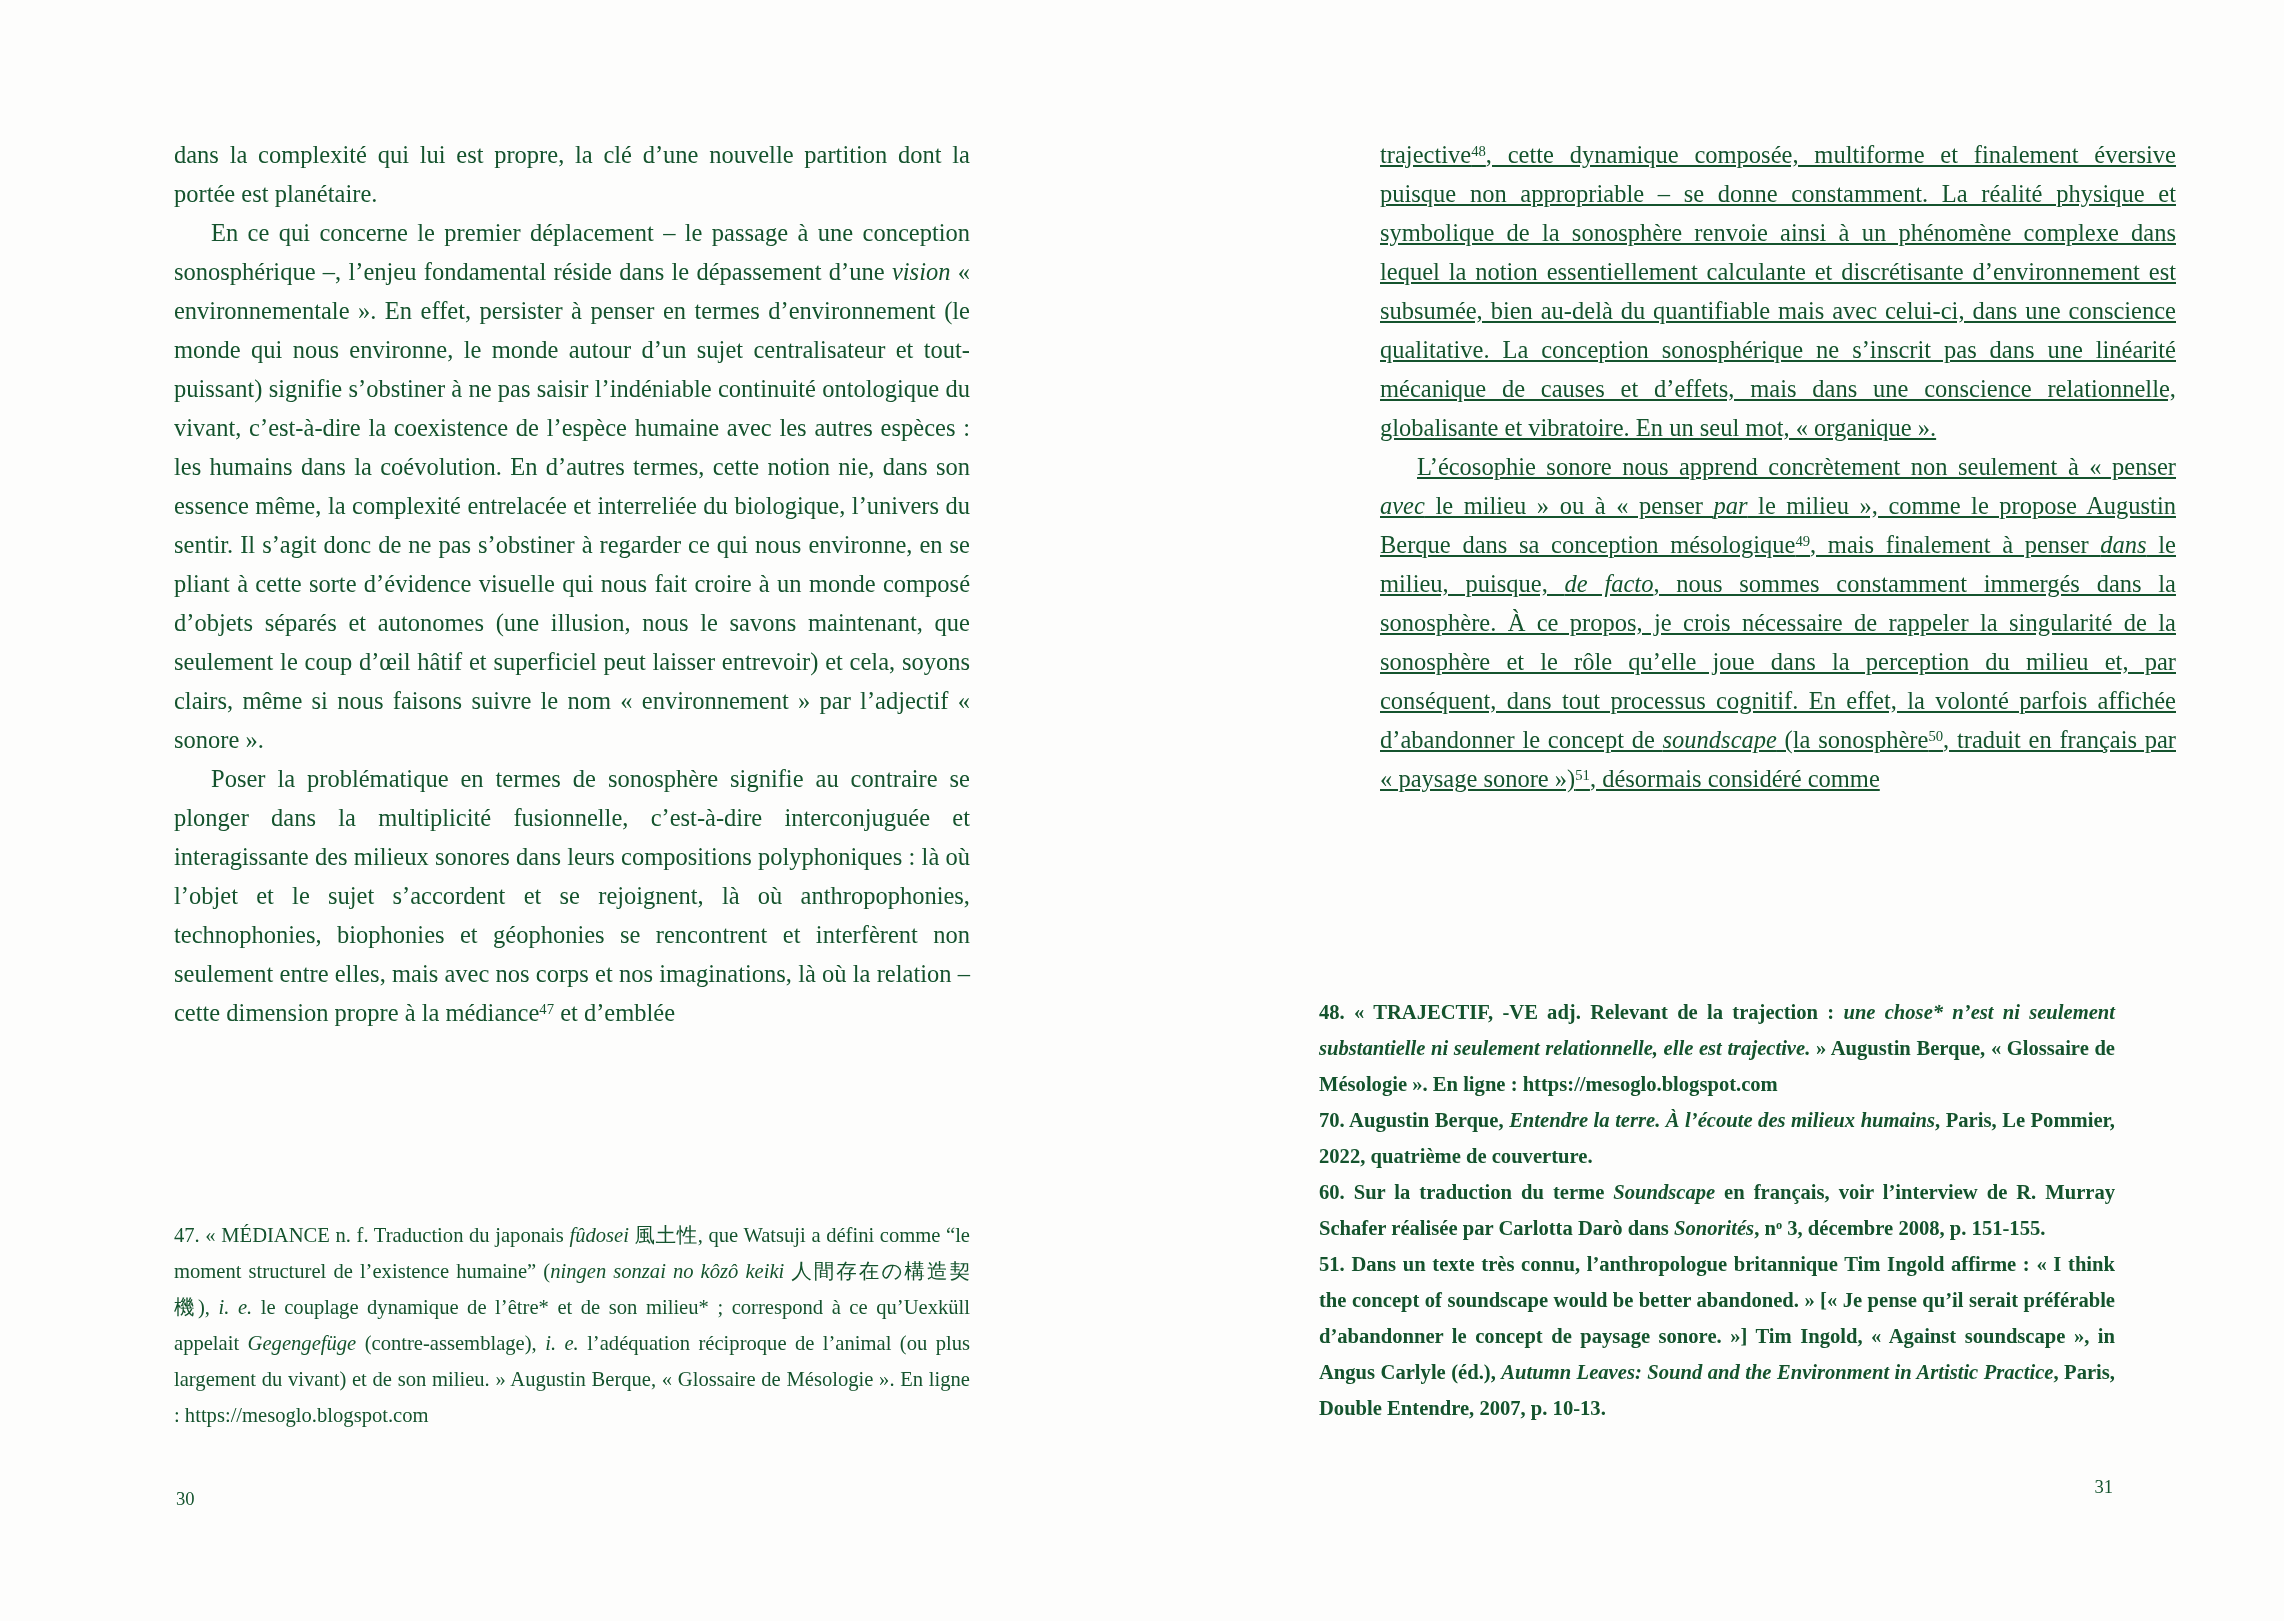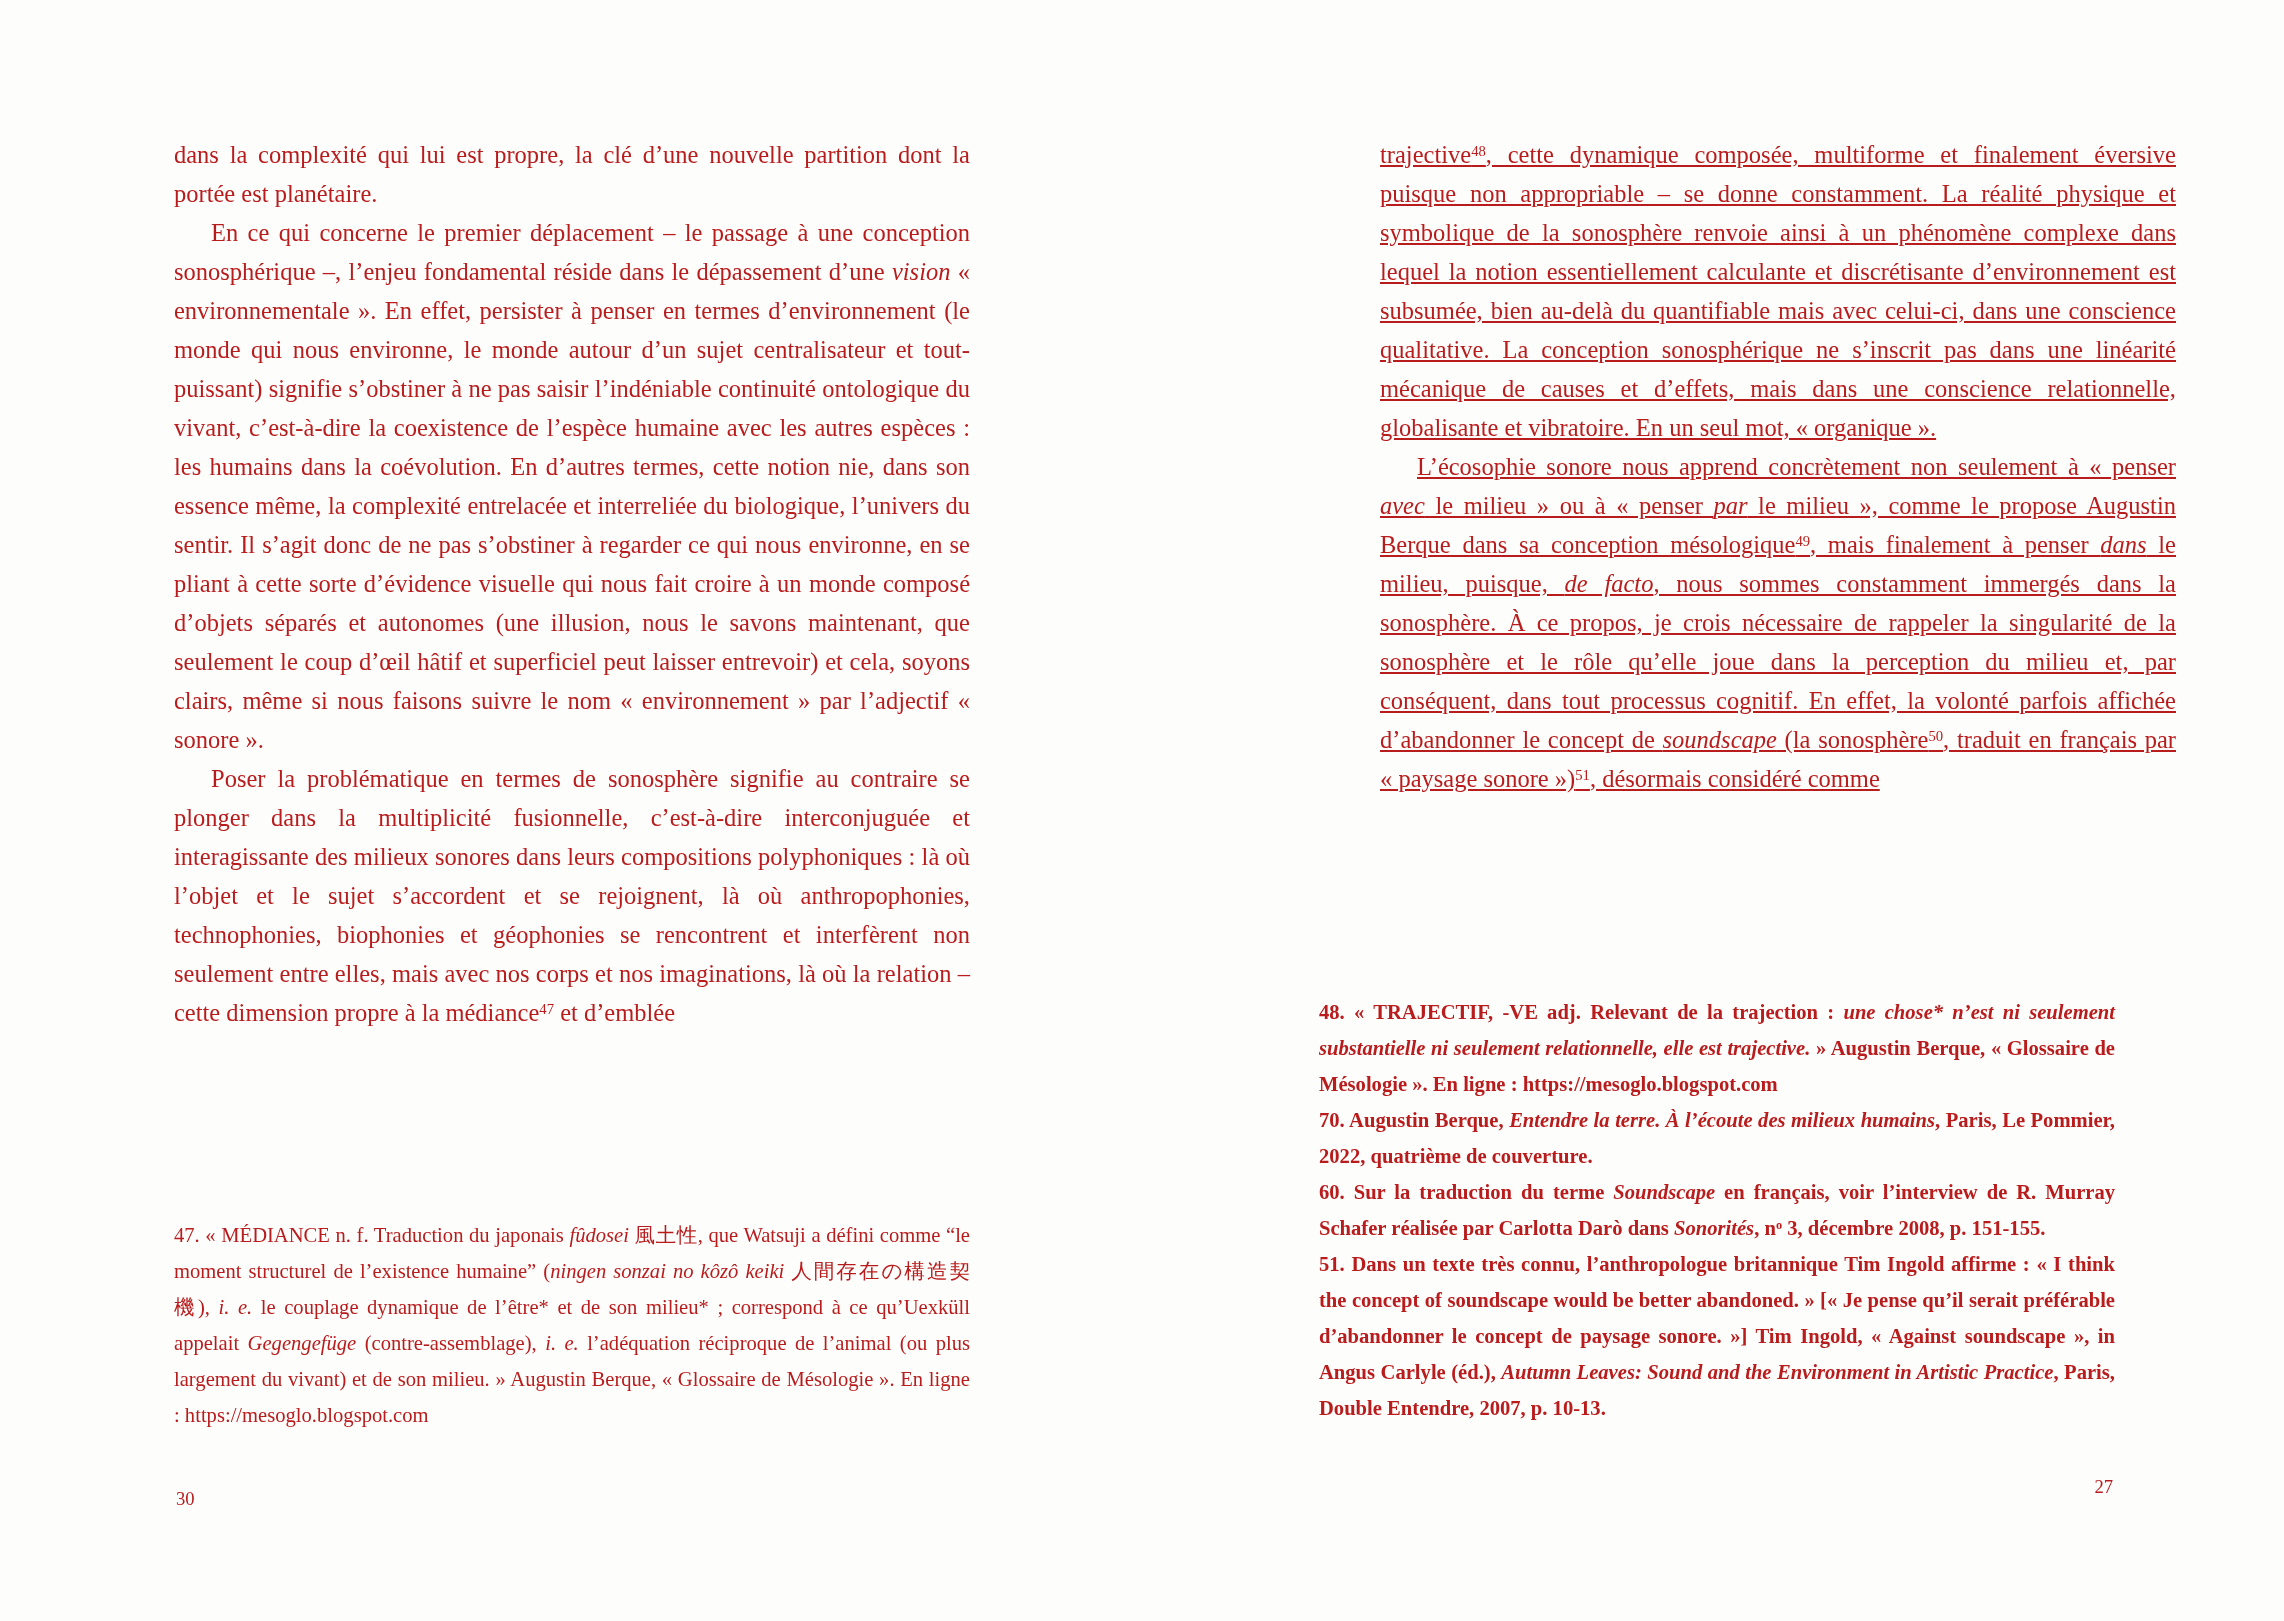--- a/index.html
+++ b/index.html
@@ -7,21 +7,21 @@
     padding: 0;
     background: #ffffff;
   }
   .spread {
     position: relative;
     width: 2285px;
     height: 1621px;
     background: #fdfdfc;
     overflow: hidden;
     font-family: "Liberation Serif", serif;
-    color: #b91c1c;
+    color: #14532d;
   }
   .page-body {
     position: absolute;
     top: 135px;
     width: 796px;
     font-size: 24.5px;
     line-height: 39px;
     text-align: justify;
     hyphens: auto;
     -webkit-hyphens: auto;
@@ -95,16 +95,16 @@
     <p class="para indent"><span>L’écosophie sonore nous apprend concrètement non seulement à « penser </span><span class="it">avec</span><span> le milieu » ou à « penser </span><span class="it">par</span><span> le milieu », comme le propose Augustin Berque dans sa conception mésologique</span><span class="sup">49</span><span>, mais finalement à penser </span><span class="it">dans</span><span> le milieu, puisque, </span><span class="it">de facto</span><span>, nous sommes constamment immergés dans la sonosphère. À ce propos, je crois nécessaire de rappeler la singularité de la sonosphère et le rôle qu’elle joue dans la perception du milieu et, par conséquent, dans tout processus cognitif. En effet, la volonté parfois affichée d’abandonner le concept de </span><span class="it">soundscape</span><span> (la sonosphère</span><span class="sup">50</span><span>, traduit en français par « paysage sonore »)</span><span class="sup">51</span><span>, désormais considéré comme</span></p>
   </div>
 
   <div class="footnotes footnotes-right">
     <p class="footnote"><span>48. « TRAJECTIF, -VE adj. Relevant de la trajection : </span><span class="it">une chose* n’est ni seulement substantielle ni seulement relationnelle, elle est trajective.</span><span> » Augustin Berque, « Glossaire de Mésologie ». En ligne : https://mesoglo.blogspot.com</span></p>
     <p class="footnote"><span>70. Augustin Berque, </span><span class="it">Entendre la terre. À l’écoute des milieux humains</span><span>, Paris, Le Pommier, 2022, quatrième de couverture.</span></p>
     <p class="footnote"><span>60. Sur la traduction du terme </span><span class="it">Soundscape</span><span> en français, voir l’interview de R. Murray Schafer réalisée par Carlotta Darò dans </span><span class="it">Sonorités</span><span>, n</span><span class="sup">o</span><span> 3, décembre 2008, p. 151-155.</span></p>
     <p class="footnote"><span>51. Dans un texte très connu, l’anthropologue britannique Tim Ingold affirme : « I think the concept of soundscape would be better abandoned. » [« Je pense qu’il serait préférable d’abandonner le concept de paysage sonore. »] Tim Ingold, « Against soundscape », in Angus Carlyle (éd.), </span><span class="it">Autumn Leaves: Sound and the Environment in Artistic Practice</span><span>, Paris, Double Entendre, 2007, p. 10-13.</span></p>
   </div>
 
-  <div class="page-num page-num-right">27</div>
+  <div class="page-num page-num-right">31</div>
 
 </div>
 
 
 </body></html>

